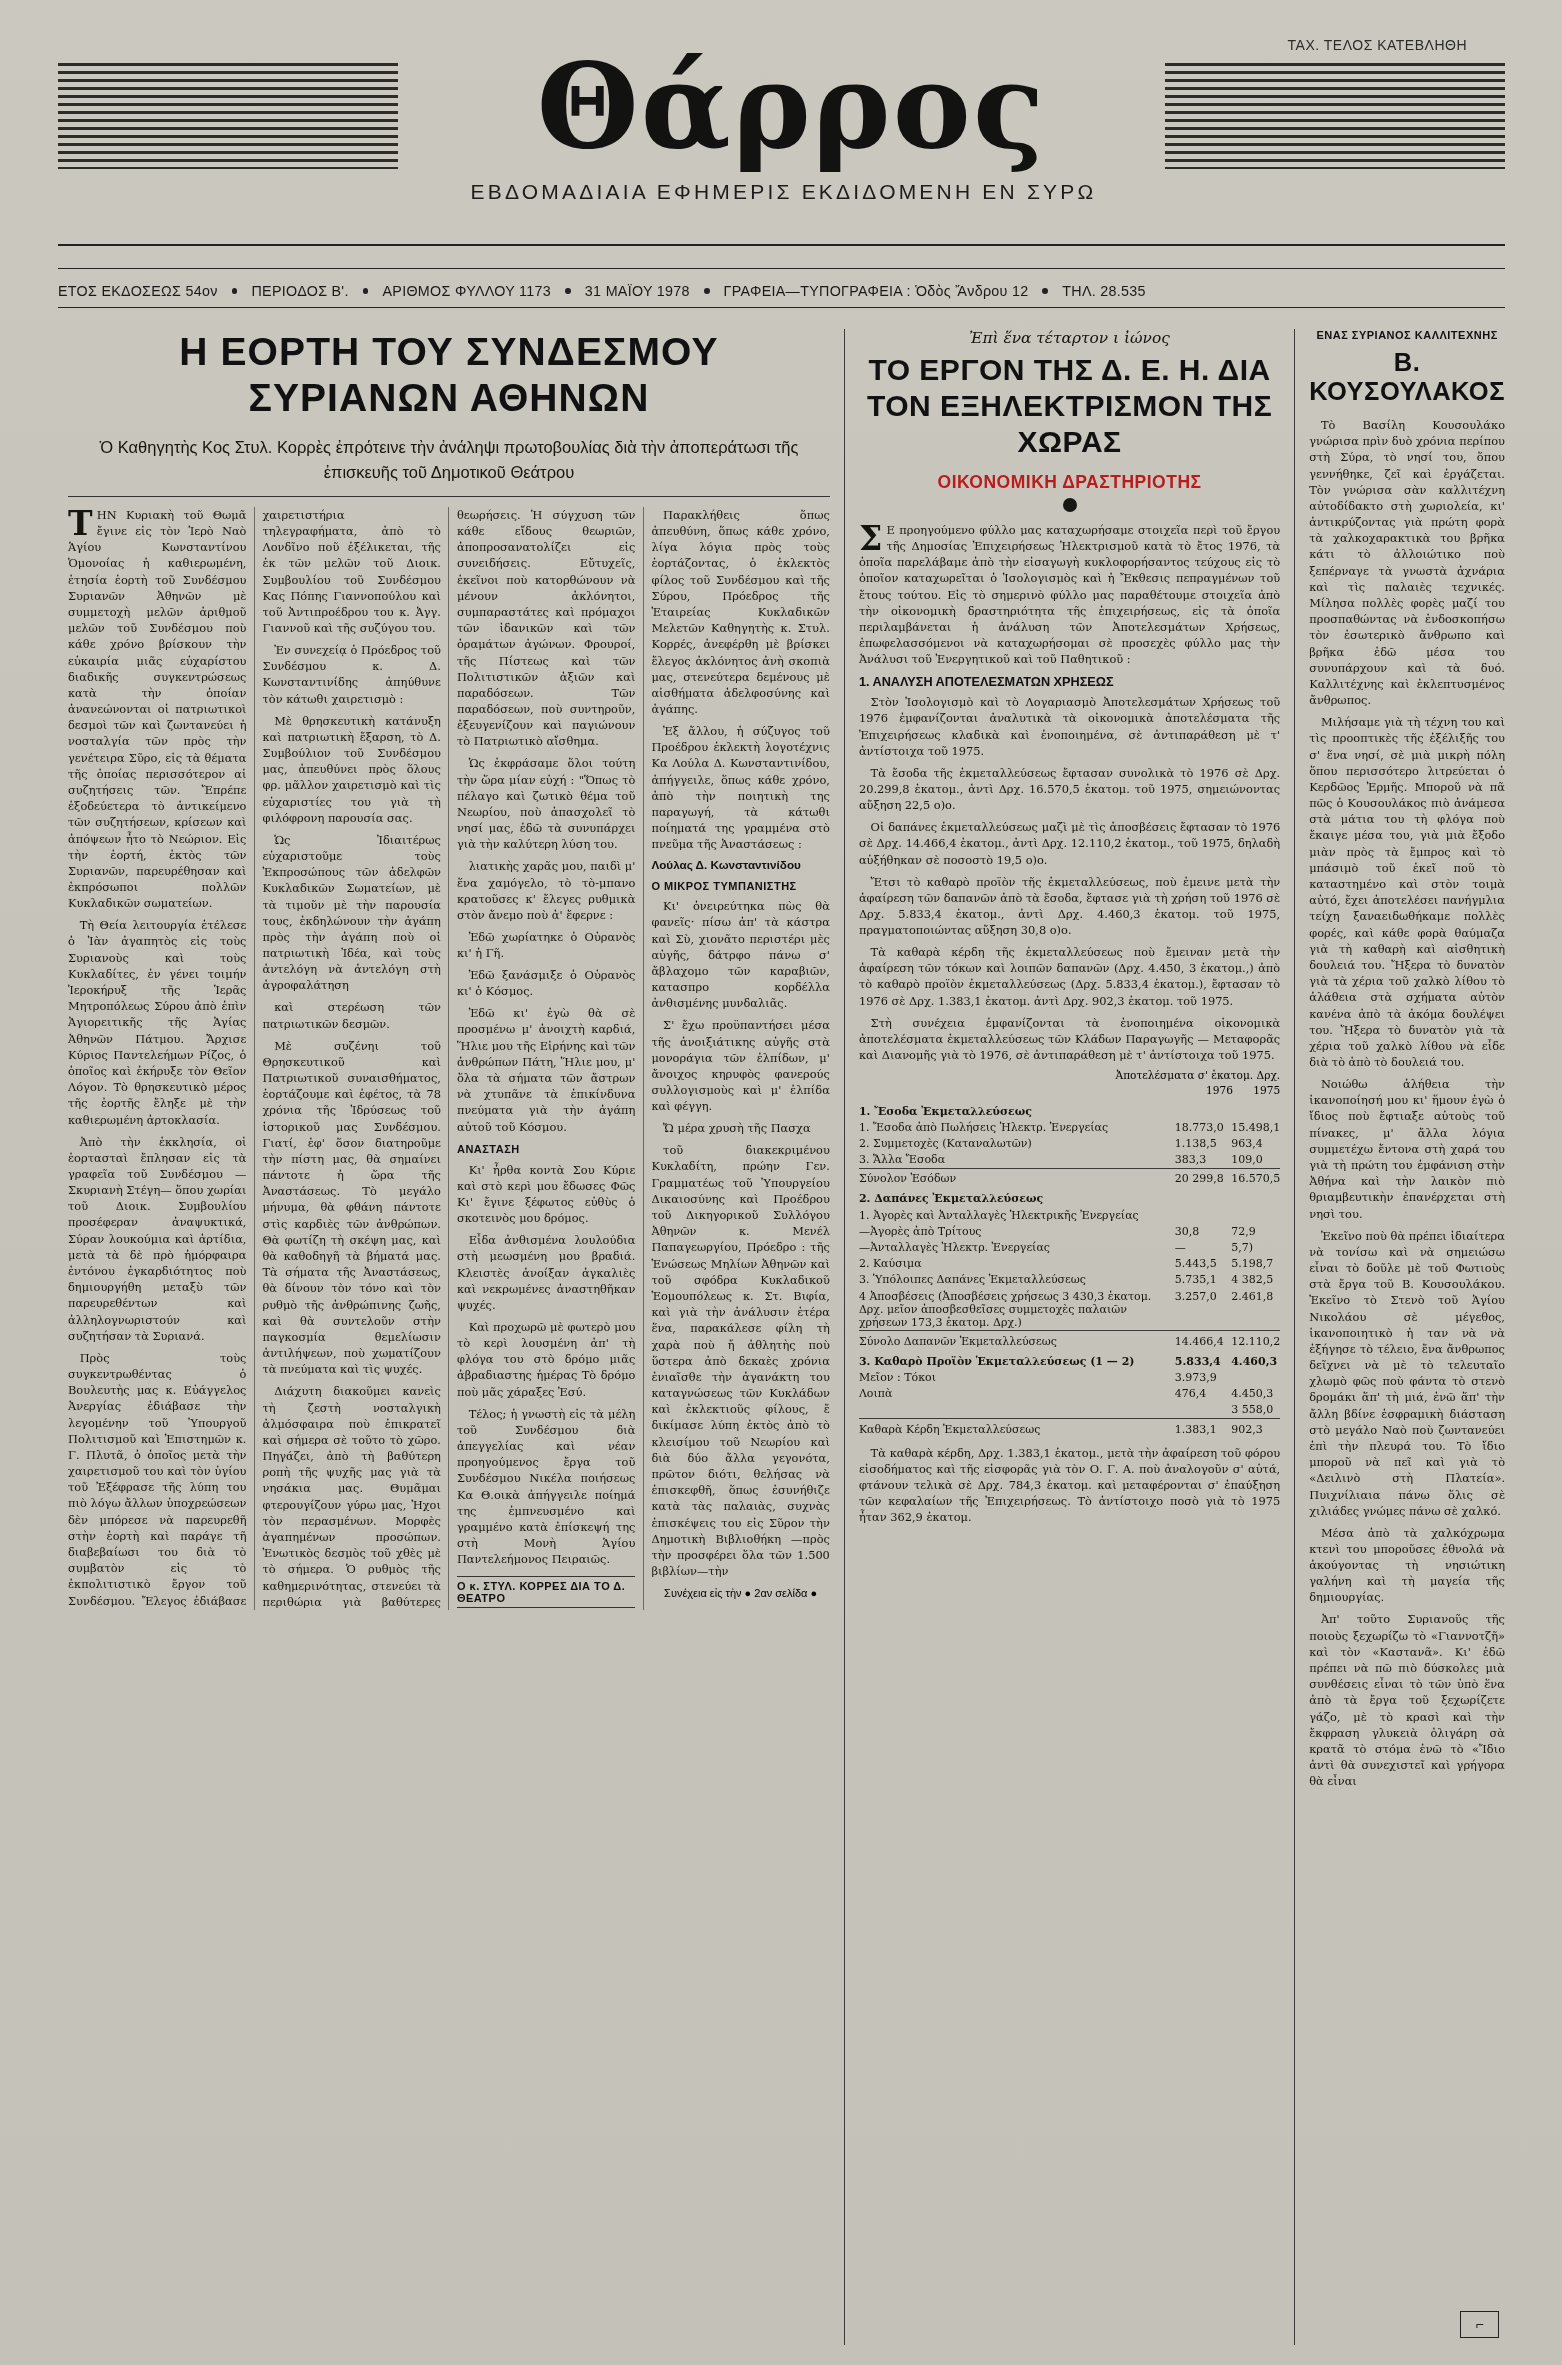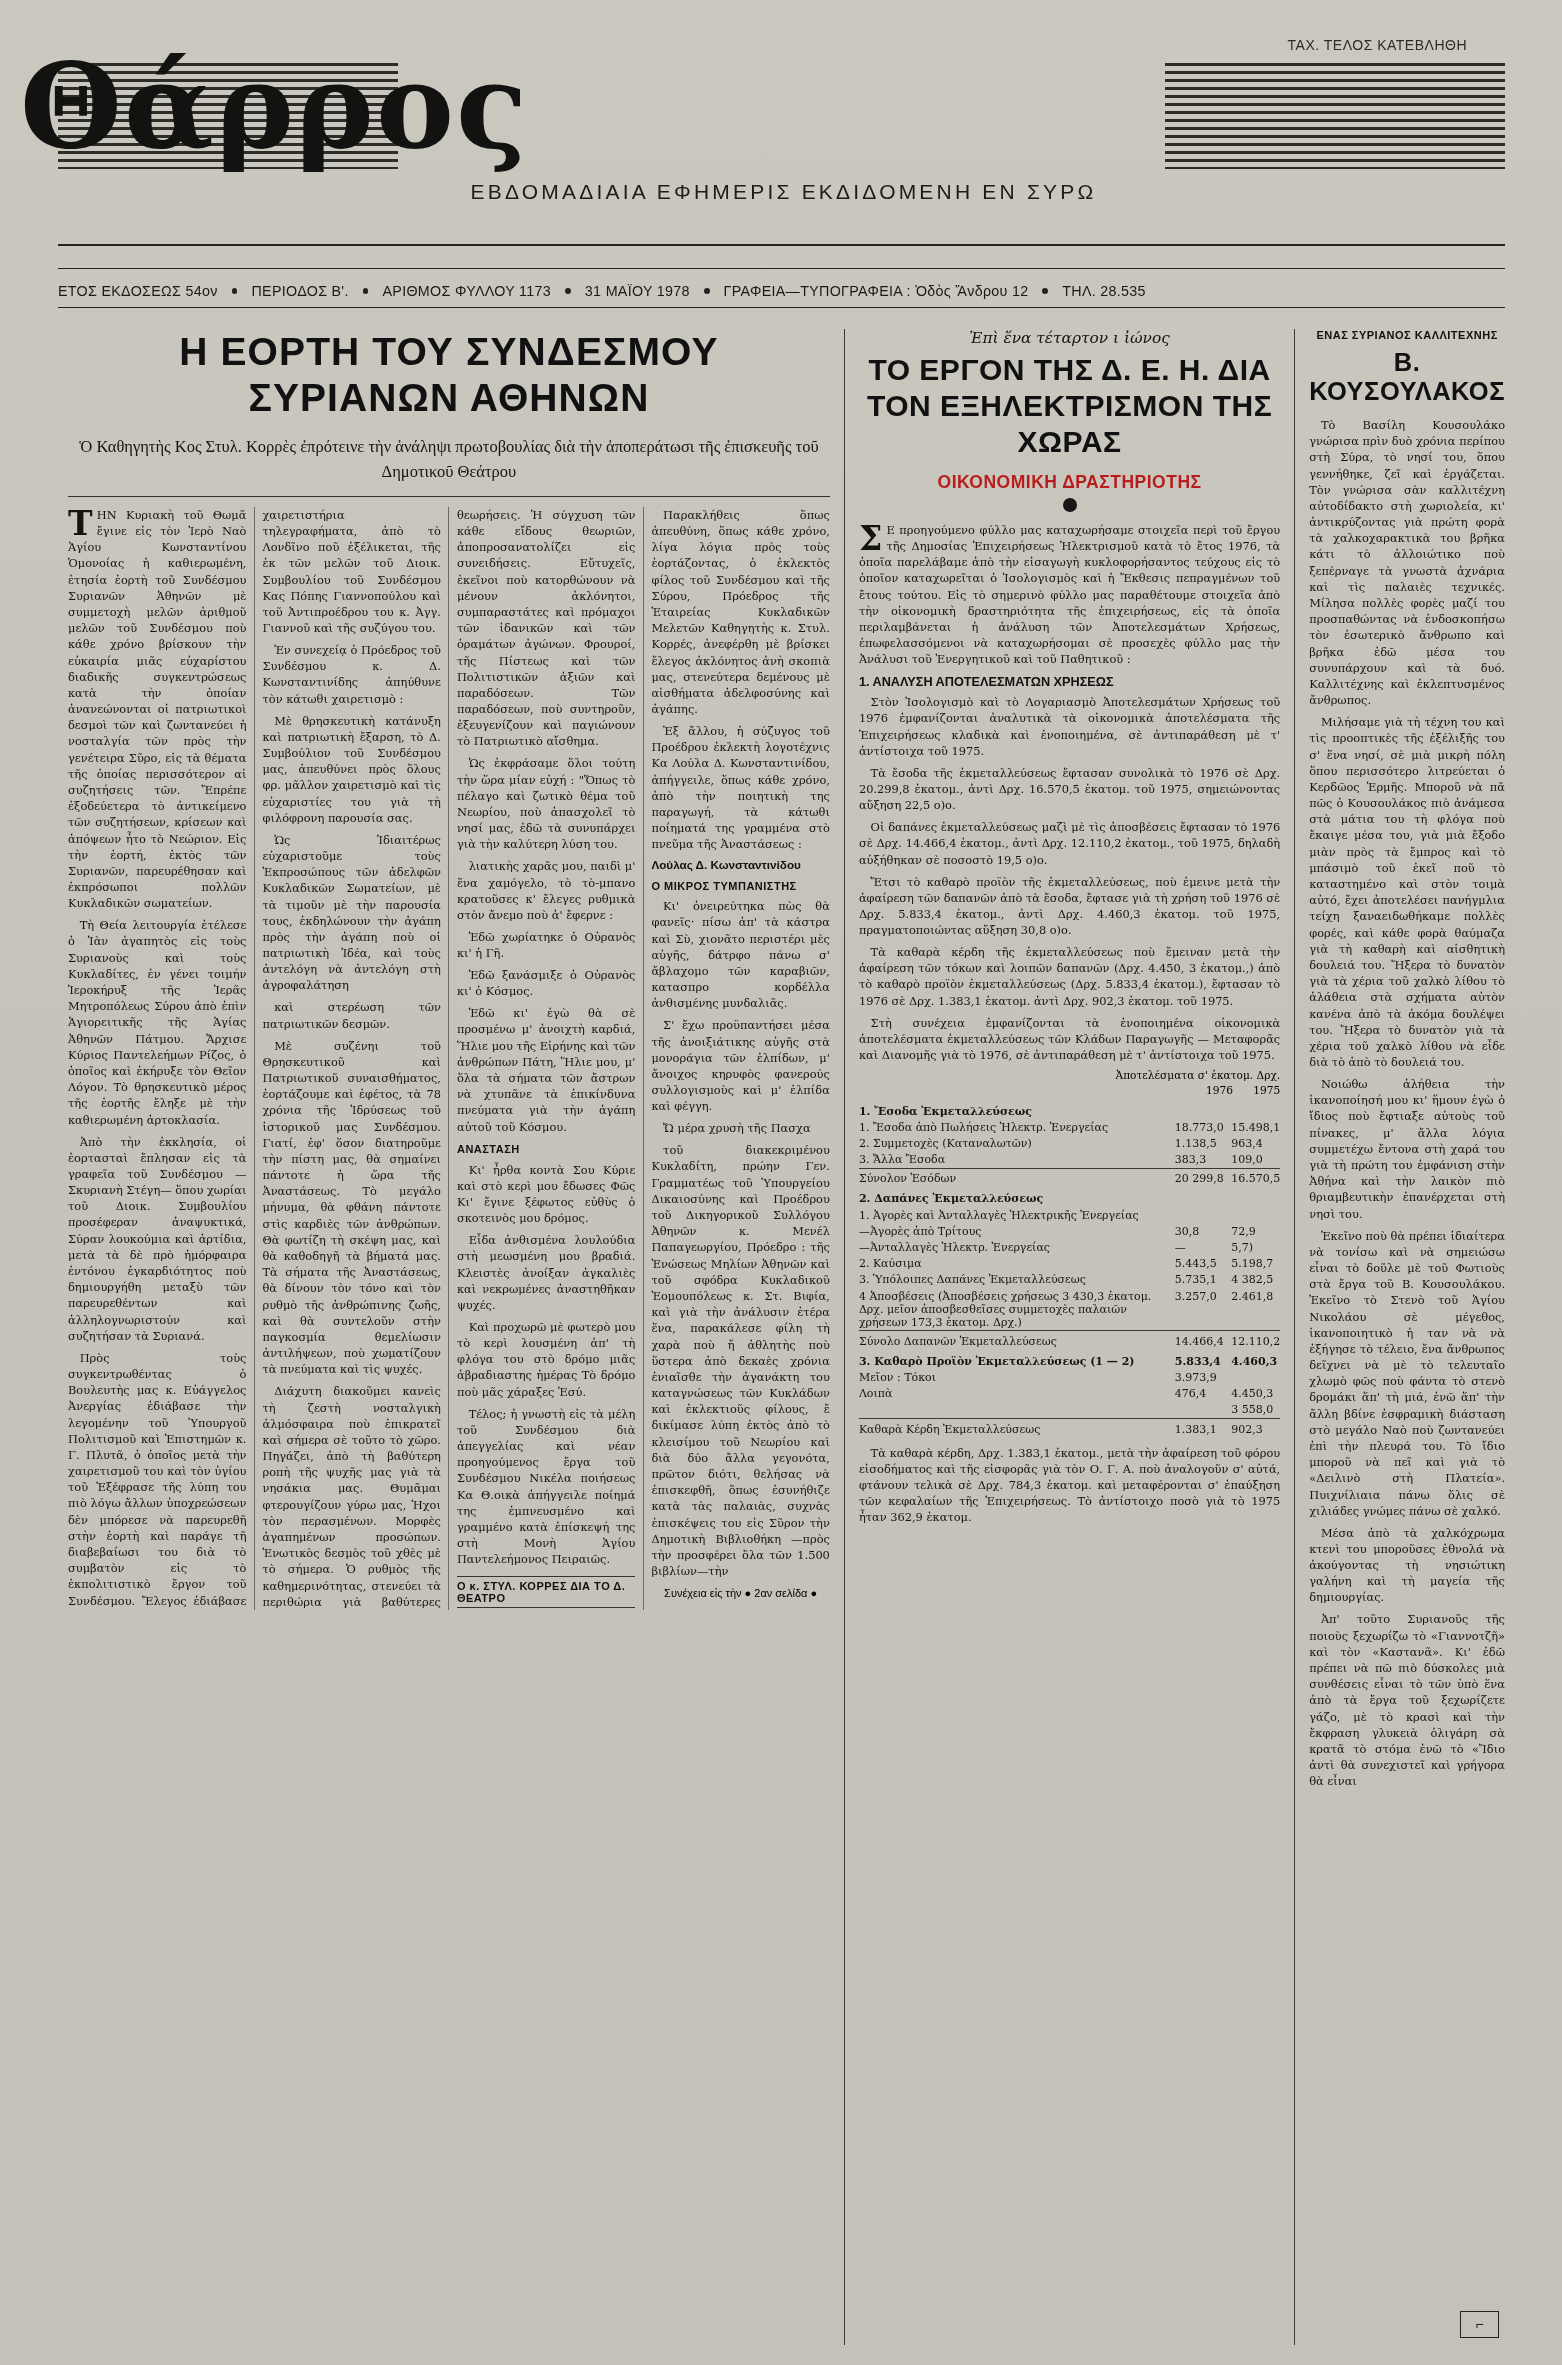--- a/index.html
+++ b/index.html
@@ -51,20 +51,21 @@
     background-image: repeating-linear-gradient(180deg,
       #171715 0px, #171715 2.7px, transparent 2.7px, transparent 8px);
     opacity: .88;
   }
   .wavebox.left { left: 58px; }
   .wavebox.right { right: 58px; }
   .mast-title {
     position: absolute;
     left: 0; right: 0;
     top: -5.3px;
+    text-align: center;
     font-family: "DejaVu Serif", serif;
     font-weight: bold;
     font-size: 117px;
     letter-spacing: 2.1px;
     color: #121210;
     line-height: 1;
     margin-left: 20px;
   }
   .mast-sub {
     position: absolute;
@@ -135,21 +136,21 @@
     font-weight: bold;
     font-size: 39px;
     line-height: 1.18;
     letter-spacing: 1.1px;
     text-align: center;
     margin: 0 0 14px 0;
     color: #111;
   }
   .deck {
     text-align: center;
-    font-family: Liberation Serif, serif;
+    font-family: Liberation Sans, sans-serif;
     font-size: 16.5px;
     line-height: 1.5;
     color: #16160f;
     margin-bottom: 11.7px;
     padding: 0 10.6px;
   }
   .hr-dark {
     border: none;
     border-top: 1.1px solid #33332f;
     margin: 8.5px 0 9.6px 0;

